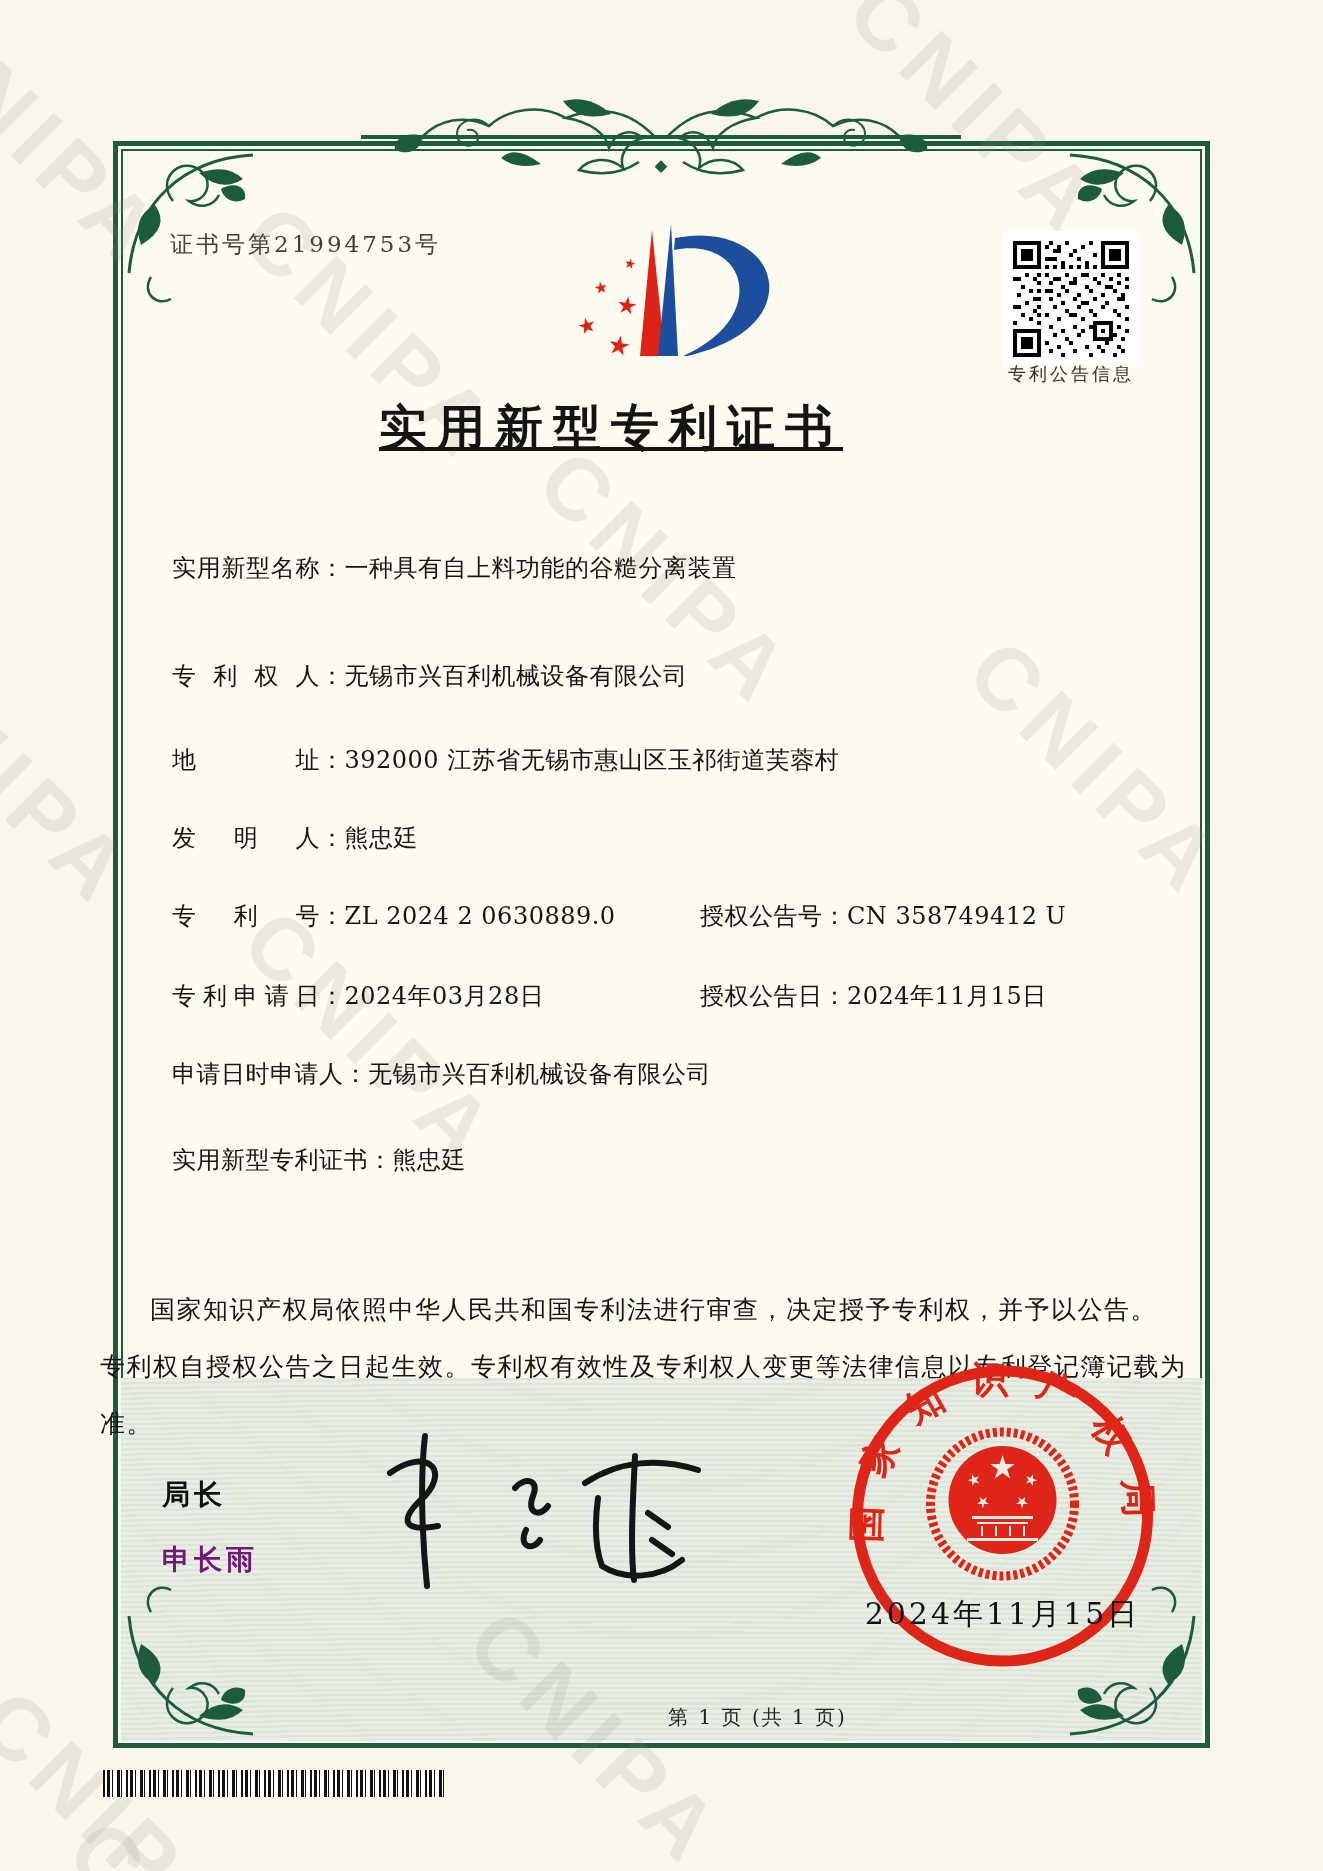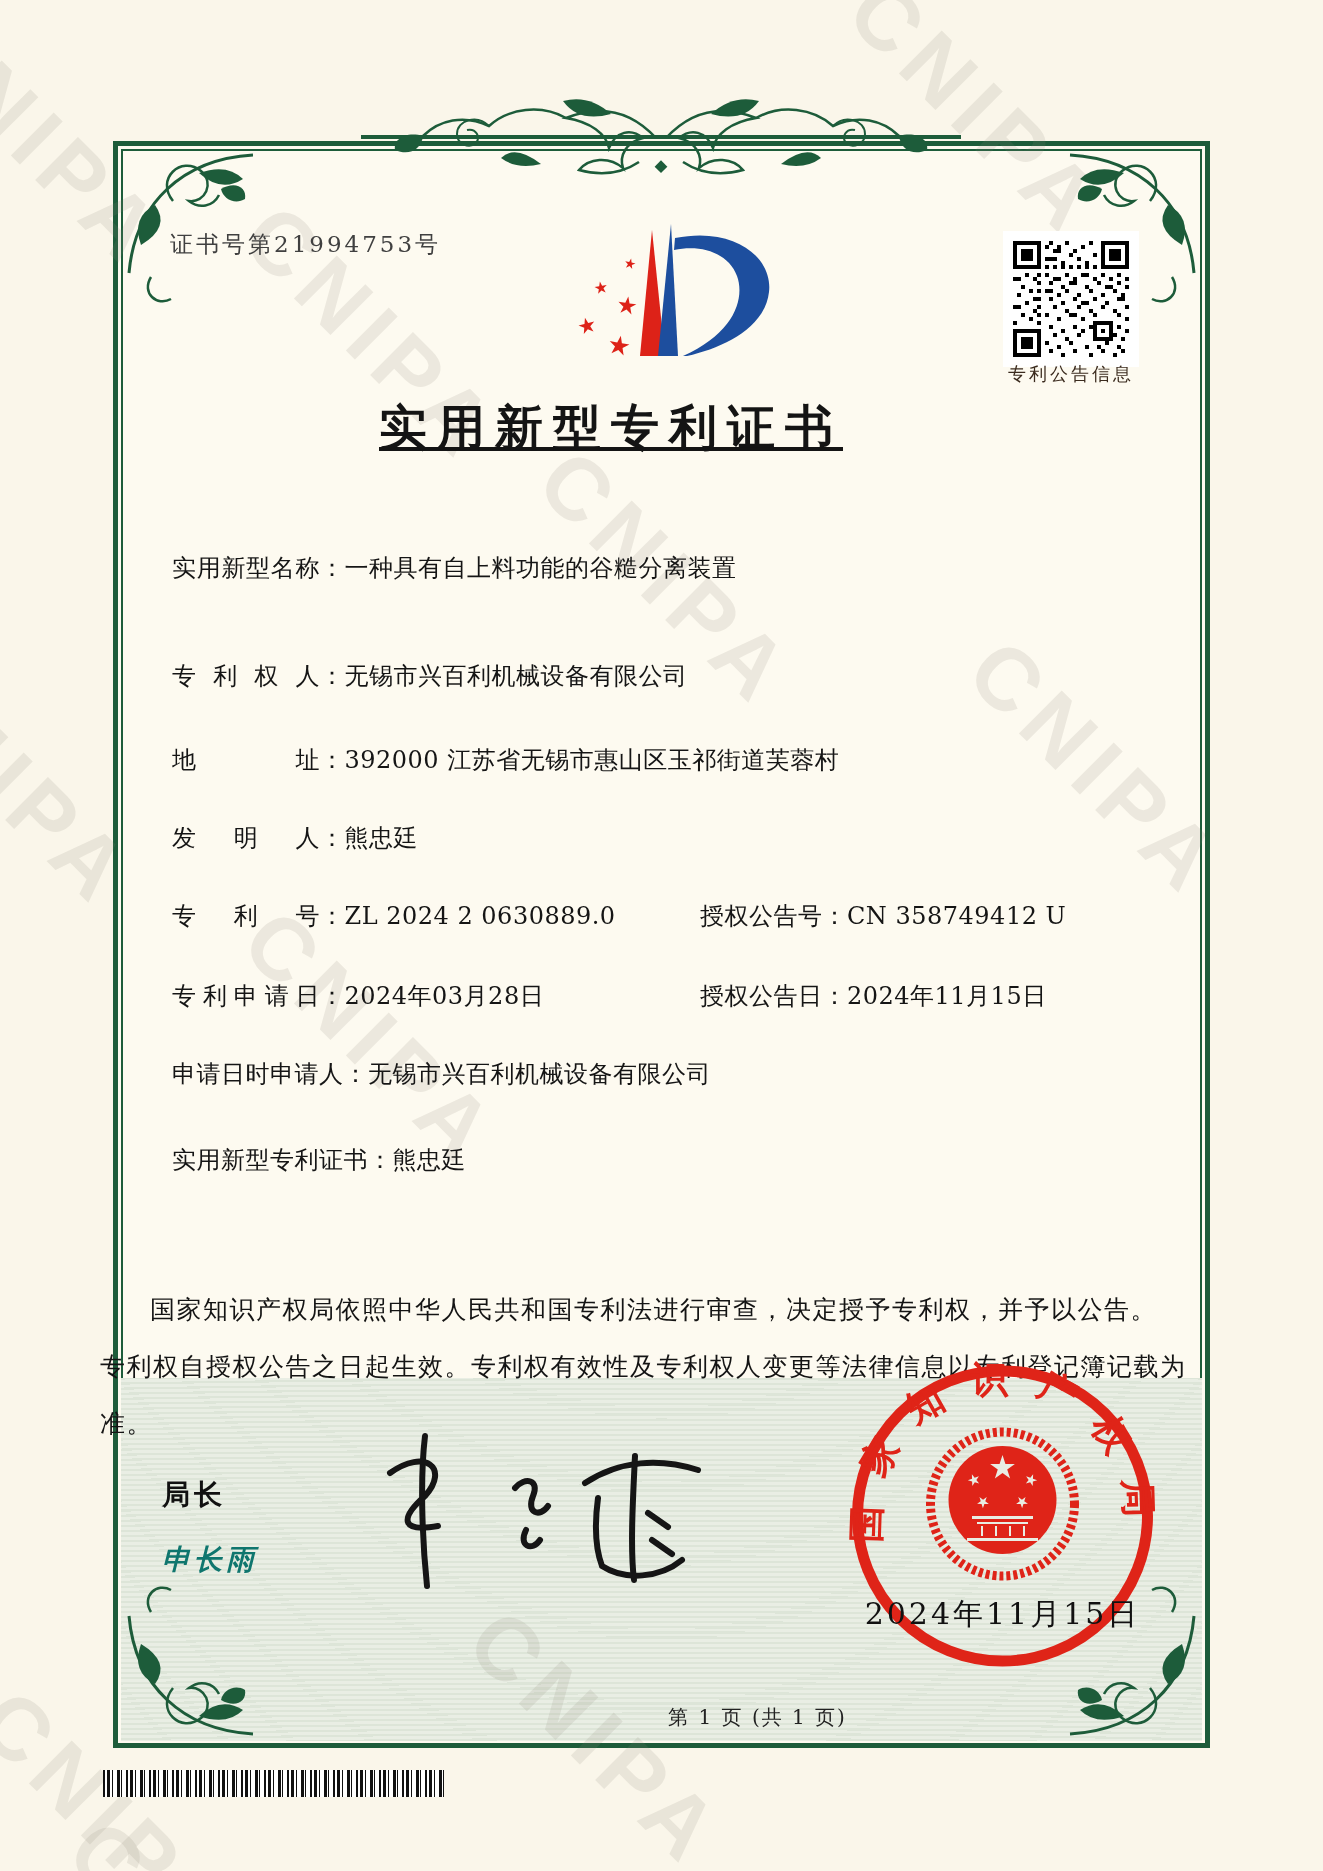--- a/index.html
+++ b/index.html
@@ -46,21 +46,21 @@
   .r0{top:552px;} .r1{top:660px;} .r2{top:744px;} .r3{top:822px;}
   .r4{top:900px;width:990px;} .r5{top:980px;width:990px;} .r6{top:1058px;} .r7{top:1144px;}
   
   .statement{position:absolute;left:100px;top:1281px;width:1138px;z-index:4;
     font-size:25px;line-height:57px;letter-spacing:1.5px;color:#141414;}
   .statement .ln1{text-indent:2em;}
   
   .sig-title{position:absolute;left:162px;top:1476px;z-index:4;font-family:"Liberation Sans",sans-serif;
     font-weight:600;font-size:28px;letter-spacing:4px;color:#111;}
   .sig-name{position:absolute;left:162px;top:1541px;z-index:4;font-family:"Liberation Sans",sans-serif;
-    font-weight:600;font-size:28px;letter-spacing:4px;color:#0f766e;font-style:italic;}
+    font-weight:600;font-size:28px;letter-spacing:4px;color:#701a75;}
   .signature-svg{position:absolute;left:330px;top:1418px;z-index:4;}
   .seal{position:absolute;left:845px;top:1356px;z-index:5;}
   
   .footer{position:absolute;left:113px;top:1704px;width:1289px;z-index:4;text-align:center;
     font-size:20px;letter-spacing:2px;color:#222;}
   .barcode{position:absolute;left:103px;top:1770px;width:341px;height:27px;z-index:4;
     background:repeating-linear-gradient(90deg,#111 0 2px,#fff 2px 4px,#111 4px 7px,#fff 7px 9px,#111 9px 10px,#fff 10px 14px,#111 14px 17px,#fff 17px 18px,#111 18px 19px,#fff 19px 23px);}
 </style>
 </head>
 <body>

